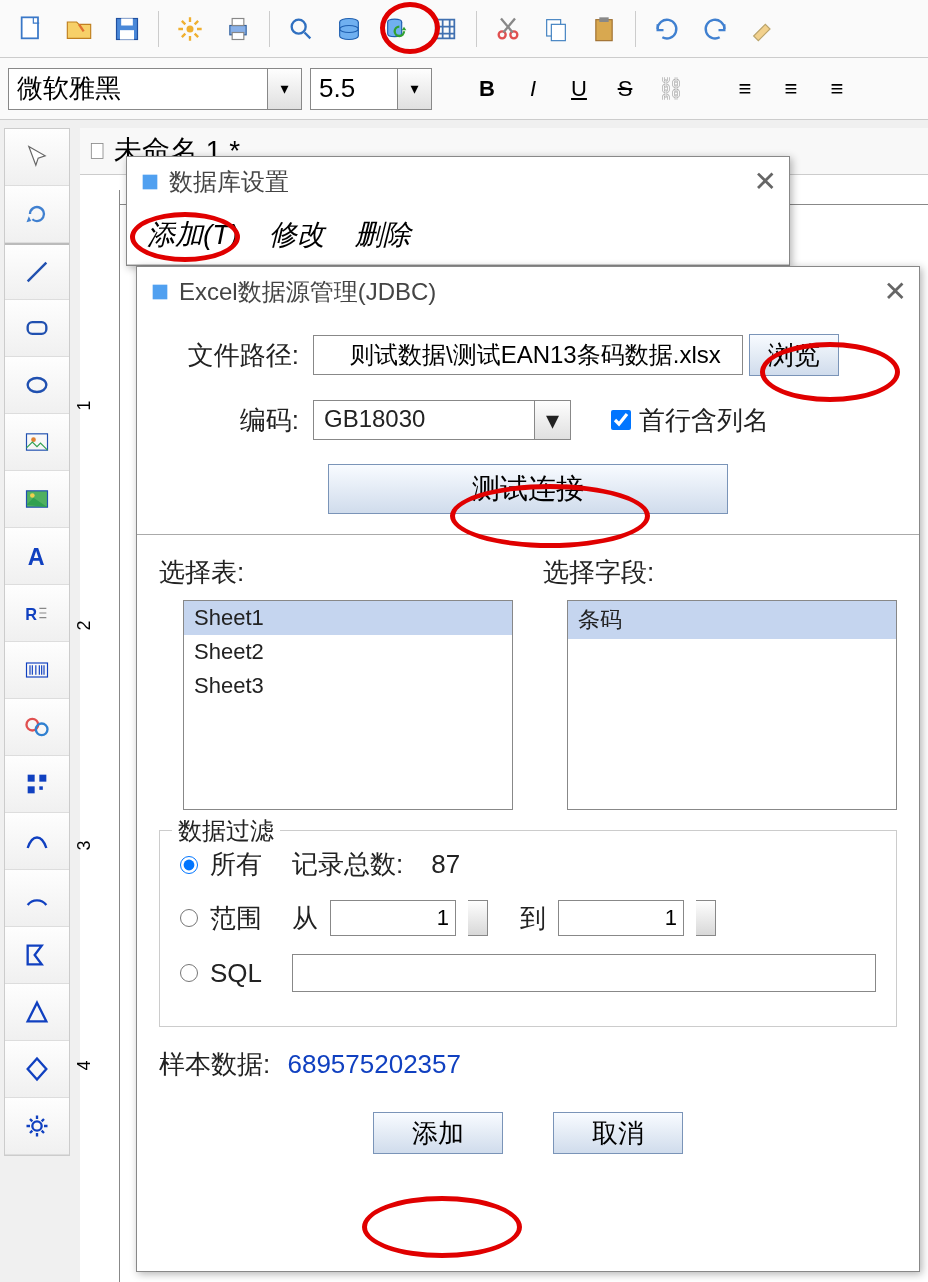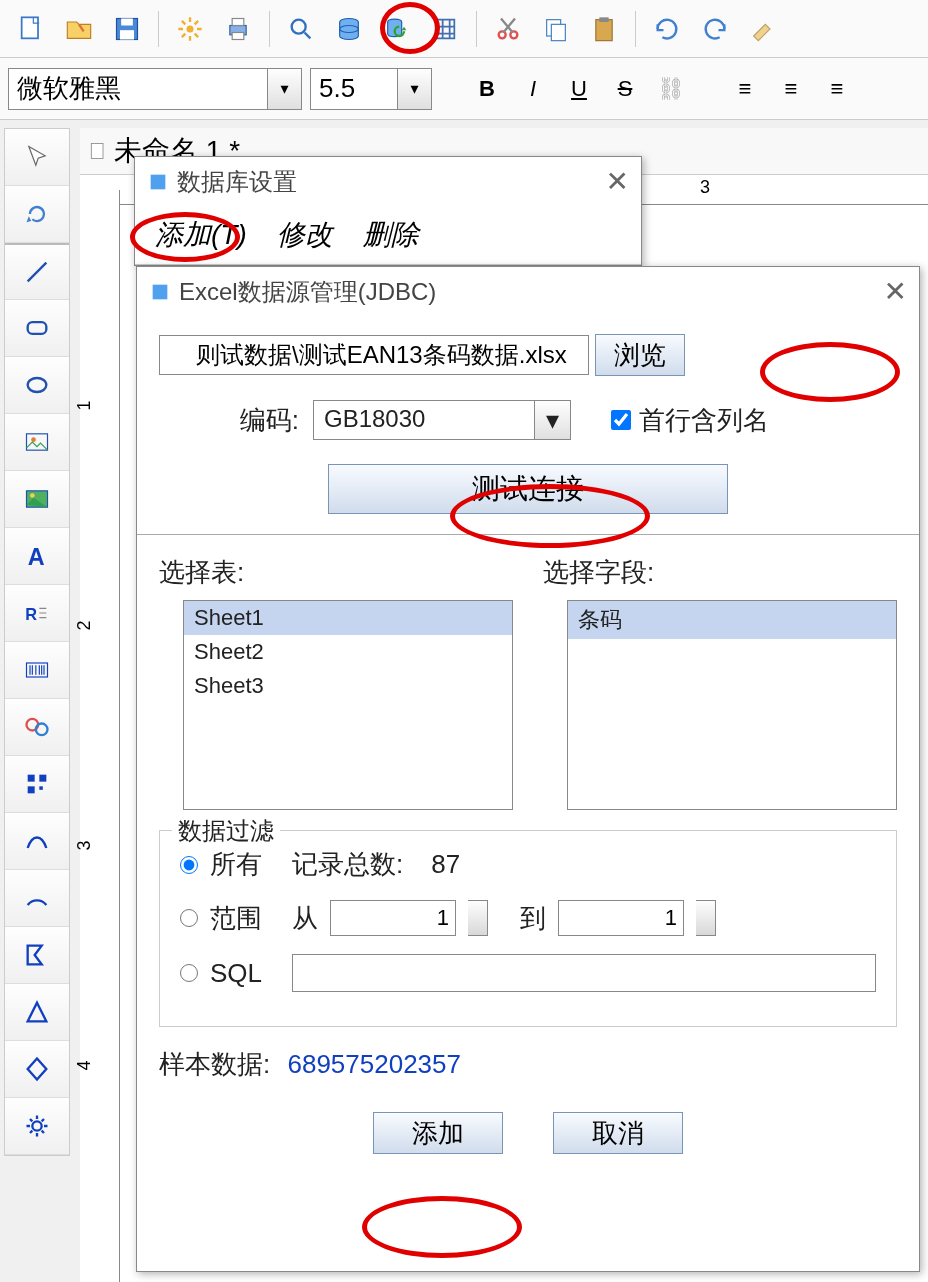--- a/index.html
+++ b/index.html
@@ -34,21 +34,21 @@
 .ruler-h .tick { position: absolute; top: 2px; }
 .ruler-v { position: absolute; left: 80px; top: 190px; width: 40px; bottom: 0; background: #fff; border-right: 1px solid #888; }
 .ruler-v .tick { position: absolute; left: 4px; font-size: 18px; transform: rotate(-90deg); transform-origin: left; }
 
 
 .modal { position: absolute; background: #fff; border: 1px solid #888; box-shadow: 2px 2px 8px rgba(0,0,0,.3); }
 .modal-title { display: flex; align-items: center; padding: 8px 12px; font-size: 24px; color: #444; }
 .modal-title svg { width: 22px; height: 22px; margin-right: 8px; }
 .modal-close { margin-left: auto; font-size: 28px; color: #666; cursor: pointer; background: none; border: none; }
 
-.db-modal { left: 134px; top: 156px; width: 508px; }
+.db-modal { left: 126px; top: 156px; width: 664px; }
 .db-menu { display: flex; gap: 30px; padding: 10px 20px; font-size: 28px; border-bottom: 1px solid #ccc; }
 .db-menu span { cursor: pointer; font-style: italic; }
 
 .excel-modal { left: 136px; top: 266px; width: 784px; height: 1006px; }
 .excel-body { padding: 18px 22px; font-size: 26px; color: #222; }
 .row { display: flex; align-items: center; margin-bottom: 24px; }
 .row .lbl { width: 140px; text-align: right; margin-right: 14px; }
 .txt-input { border: 1px solid #888; padding: 2px 6px; font-size: 24px; height: 40px; font-family: inherit; }
 .big-btn { height: 42px; padding: 0 18px; font-size: 26px; border: 1px solid #7a94b8; background: linear-gradient(#f8fbff,#d0dcec); cursor: pointer; font-family: inherit; }
 .encoding-select { display: inline-flex; border: 1px solid #888; height: 40px; gap: 20px; }
@@ -349,20 +349,21 @@
 <div class="modal excel-modal">
   <div class="modal-title">
     <svg viewBox="0 0 24 24">
         <rect x="4" y="4" width="16" height="16" fill="#50a0f0"></rect>
       </svg>
     <span>Excel数据源管理(JDBC)</span>
     <button class="modal-close">✕</button>
   </div>
   <div class="excel-body">
     <div class="row">
+      <span class="lbl">文件路径:</span>
       <input class="txt-input" style="width: 430px; padding-left: 36px;" value="则试数据\测试EAN13条码数据.xlsx">
       <button class="big-btn" style="margin-left:6px">浏览</button>
     </div>
     <div class="row">
       <span class="lbl">编码:</span>
       <div class="encoding-select">
         <div class="val">GB18030</div>
         <div class="dd">▾</div>
       </div>
       <div class="chk-row" style="margin-left:40px">

